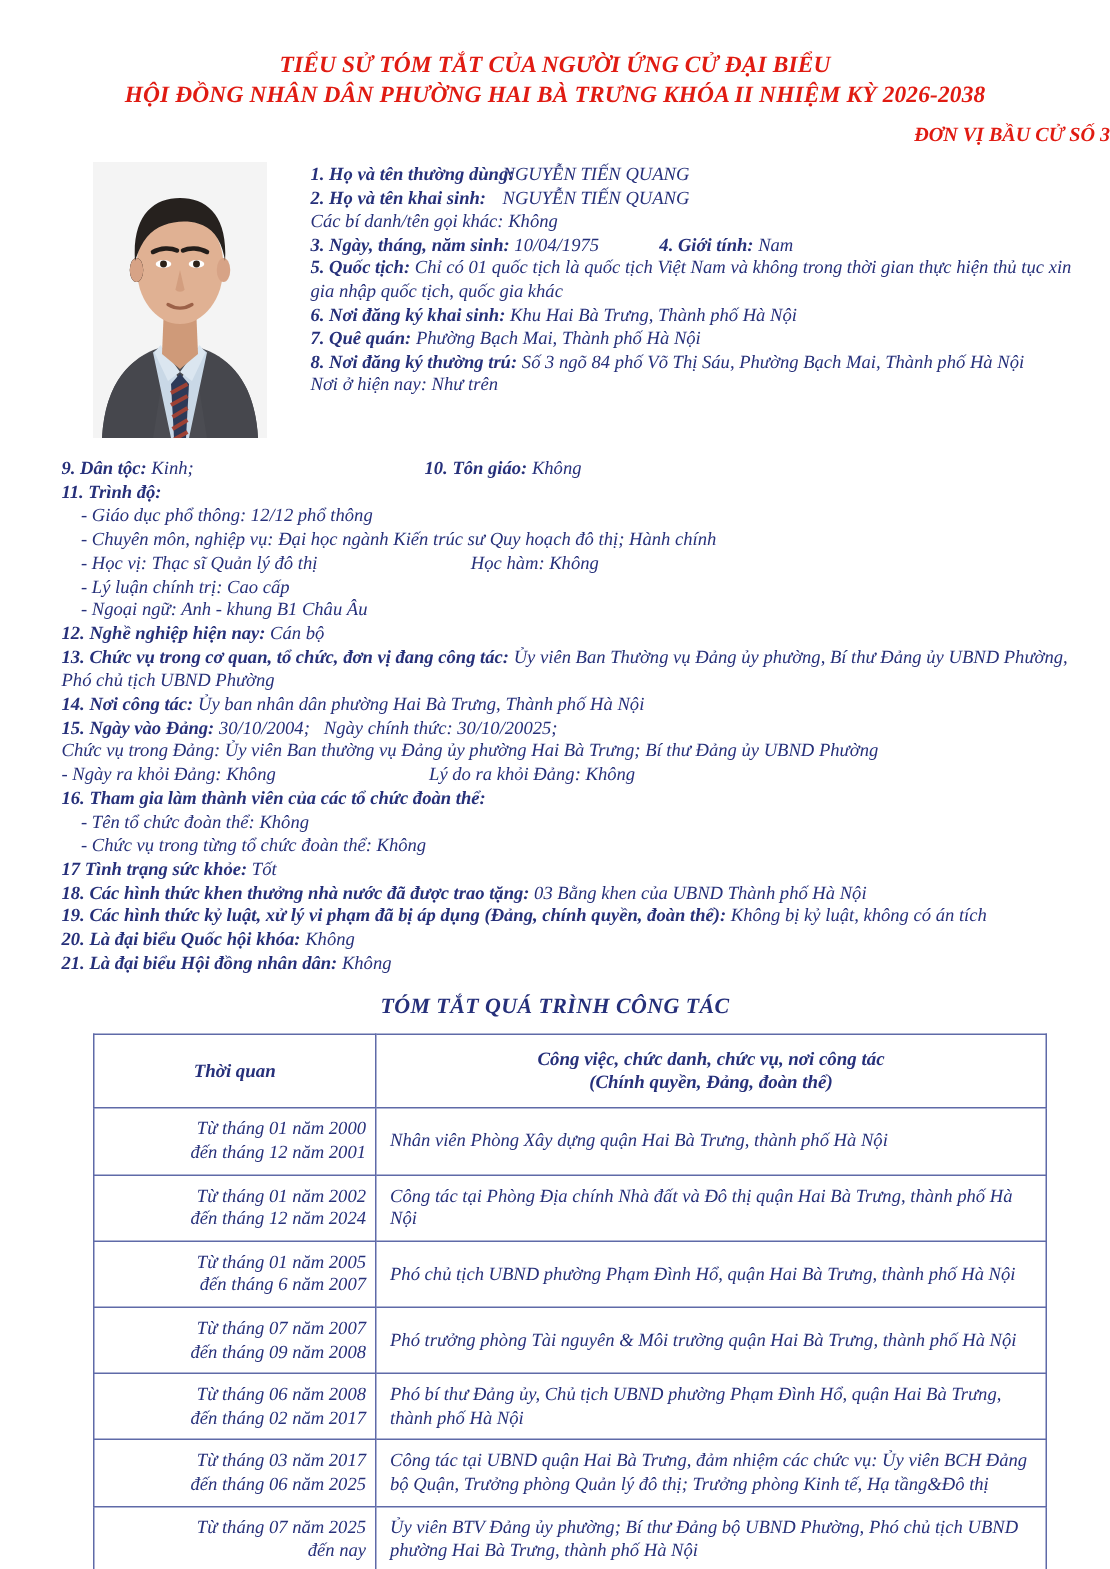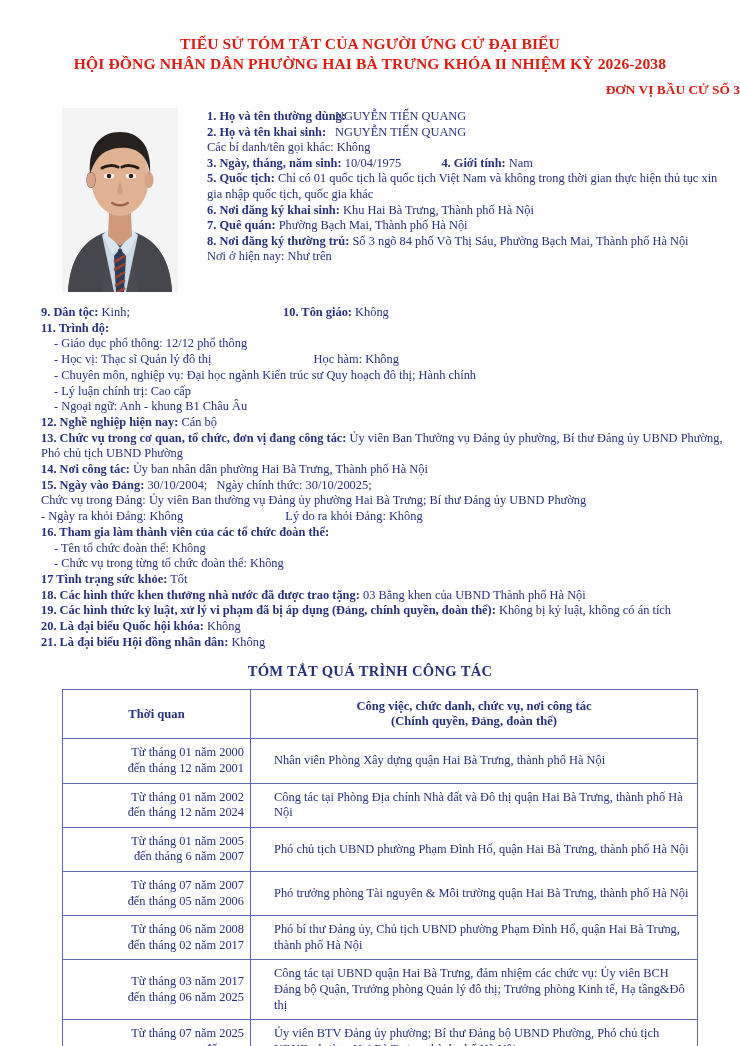--- a/index.html
+++ b/index.html
@@ -3,21 +3,21 @@
 <meta charset="utf-8">
 <style>
   html,body{margin:0;padding:0;}
   body{
     width:740px;height:1046px;
     background:#ffffff;
     font-family:"Liberation Serif","DejaVu Serif",serif;
     color:#26307a;
     -webkit-font-smoothing:antialiased;
   }
-  .page{position:relative;width:740px;height:1046px;overflow:hidden;}
+  .page{position:relative;width:740px;height:1046px;overflow:hidden;font-style:italic;}
 
   
   .title-block{padding-top:34px;text-align:center;}
   .title-line{
     color:#e01b12;
     font-weight:bold;
     font-size:15.6px;
     line-height:20px;
     letter-spacing:.1px;
   }
@@ -92,21 +92,21 @@
     padding:9px 4px;
   }
   table.career td.time{
     font-size:12.4px;line-height:15.6px;
     text-align:right;
     padding:6px 6px;
   }
   table.career td.work{
     font-size:12.4px;line-height:15.6px;
     text-align:left;
-    padding:6px 8px 6px 23px;
+    padding:6px 8px 6px 9px;
   }
   .nowrapline{display:block;}
 </style>
 </head>
 <body>
 
 <div class="page">
 
   <div class="title-block">
     <div class="title-line">TIỂU SỬ TÓM TẮT CỦA NGƯỜI ỨNG CỬ ĐẠI BIỂU</div>
@@ -209,26 +209,26 @@
       <span>
         <span class="lbl">10. Tôn giáo:</span>
         <span class="val">Không</span>
       </span>
     </div>
 
     <div class="li">
       <span class="lbl">11. Trình độ:</span>
     </div>
     <div class="li sub">- Giáo dục phổ thông: 12/12 phổ thông</div>
+    <div class="li sub">- Chuyên môn, nghiệp vụ: Đại học ngành Kiến trúc sư Quy hoạch đô thị; Hành chính</div>
     <div class="li sub">
       <span>- Học vị: Thạc sĩ Quản lý đô thị</span>
       <span class="hg2"></span>
       <span>Học hàm: Không</span>
     </div>
-    <div class="li sub">- Chuyên môn, nghiệp vụ: Đại học ngành Kiến trúc sư Quy hoạch đô thị; Hành chính</div>
     <div class="li sub">- Lý luận chính trị: Cao cấp</div>
     <div class="li sub">- Ngoại ngữ: Anh - khung B1 Châu Âu</div>
 
     <div class="li">
       <span class="lbl">12. Nghề nghiệp hiện nay:</span>
       <span class="val">Cán bộ</span>
     </div>
 
     <div class="li">
       <span class="lbl">13. Chức vụ trong cơ quan, tổ chức, đơn vị đang công tác:</span>
@@ -320,21 +320,21 @@
       <tr>
         <td class="time">
           <span class="nowrapline">Từ tháng 01 năm 2005</span>
           <span class="nowrapline">đến tháng 6 năm 2007</span>
         </td>
         <td class="work">Phó chủ tịch UBND phường Phạm Đình Hổ, quận Hai Bà Trưng, thành phố Hà Nội</td>
       </tr>
       <tr>
         <td class="time">
           <span class="nowrapline">Từ tháng 07 năm 2007</span>
-          <span class="nowrapline">đến tháng 05 năm 2006</span>
+          <span class="nowrapline">đến tháng 09 năm 2008</span>
         </td>
         <td class="work">Phó trưởng phòng Tài nguyên &amp; Môi trường quận Hai Bà Trưng, thành phố Hà Nội</td>
       </tr>
       <tr>
         <td class="time">
           <span class="nowrapline">Từ tháng 06 năm 2008</span>
           <span class="nowrapline">đến tháng 02 năm 2017</span>
         </td>
         <td class="work">Phó bí thư Đảng ủy, Chủ tịch UBND phường Phạm Đình Hổ, quận Hai Bà Trưng, thành phố Hà Nội</td>
       </tr>

